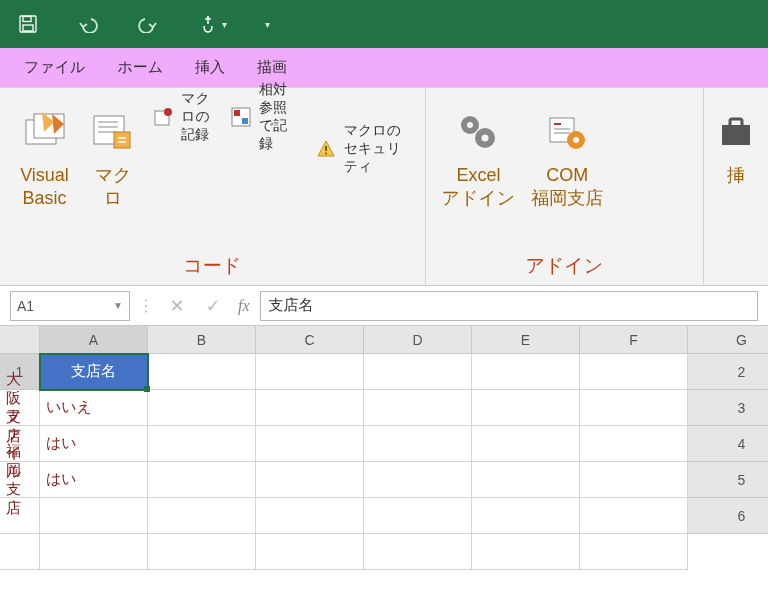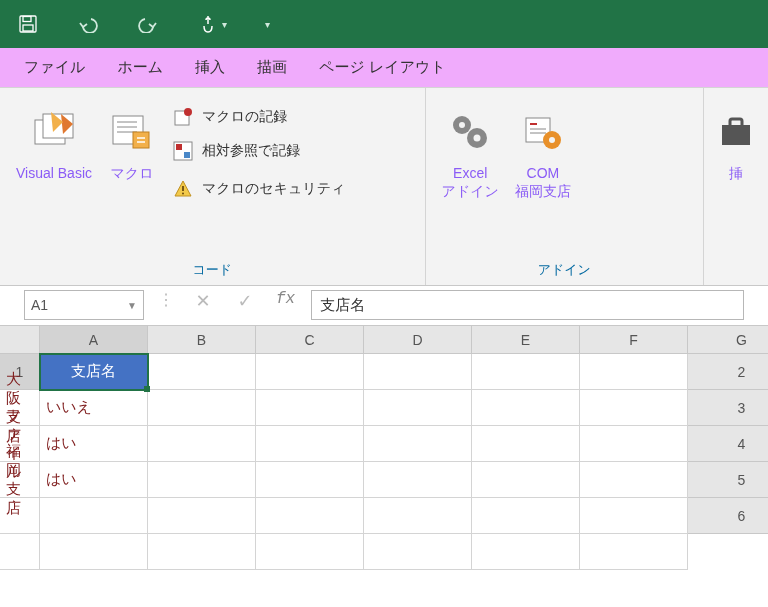--- a/index.html
+++ b/index.html
@@ -12,38 +12,38 @@
     .chev-down { font-size: 10px; color: #cfe8db; margin-left: -6px; }
 
     
     .tabs { display: flex; align-items: center; height: 40px; background: #f0abfc; border-bottom: 1px solid #d4d4d4; padding: 0 8px; }
     .tab { padding: 0 16px; height: 100%; display: flex; align-items: center; color: #333; cursor: pointer; font-size: 15px; }
 
     
     .ribbon { display: flex; background: #f3f3f3; height: 198px; border-bottom: 1px solid #c8c8c8; position: relative; }
     .group { display: flex; flex-direction: column; border-right: 1px solid #d4d4d4; padding: 6px 8px 0 8px; }
     .group-body { flex: 1; display: flex; align-items: flex-start; }
-    .group-label { text-align: center; color: #0369a1; font-size: 13px; padding: 4px 0 6px 0; }
+    .group-label { text-align: center; color: #c2410c; font-size: 19px; padding: 4px 0 6px 0; }
 
     .big-btn { display: flex; flex-direction: column; align-items: center; justify-content: flex-start; padding: 6px 8px; cursor: pointer; min-width: 64px; }
     .big-btn .icon-box { height: 56px; display: flex; align-items: center; justify-content: center; }
-    .big-btn .lbl { text-align: center; font-size: 14px; color: #8b5cf6; line-height: 1.3; margin-top: 4px; }
-
-    .small-list { display: flex; flex-direction: column; justify-content: flex-start; padding-top: 6px; }
+    .big-btn .lbl { text-align: center; font-size: 18px; color: #a16207; line-height: 1.3; margin-top: 4px; }
+
+    .small-list { display: flex; justify-content: flex-start; padding-top: 6px; }
     .small-btn { display: flex; align-items: center; height: 34px; padding: 0 8px; cursor: pointer; }
     .small-btn .s-icon { width: 22px; height: 22px; display: flex; align-items: center; justify-content: center; margin-right: 8px; }
     .small-btn .s-lbl { font-size: 14px; color: #333; }
 
     
-    .formula-row { display: flex; align-items: flex-start; height: 40px; border-bottom: 1px solid #c8c8c8; padding: 4px 24px; gap: 12px; }
+    .formula-row { display: flex; align-items: center; height: 40px; border-bottom: 1px solid #c8c8c8; padding: 4px 10px; gap: 6px; }
     .name-box { width: 120px; height: 30px; border: 1px solid #b7b7b7; display: flex; align-items: center; justify-content: space-between; padding: 0 6px; color: #555; background: #fff; }
     .name-box .dd { font-size: 10px; color: #888; }
     .fx-dots { width: 20px; color: #bbb; text-align: center; font-size: 16px; }
     .fx-ctrl { width: 30px; text-align: center; color: #bbb; font-size: 18px; }
-    .fx-label { font-style: italic; color: #888; font-family: Liberation Mono, monospace; font-size: 16px; padding: 0 4px; }
+    .fx-label { font-style: italic; color: #888; font-family: Liberation Serif, serif; font-size: 16px; padding: 0 4px; }
     .formula-input { flex: 1; height: 30px; border: 1px solid #b7b7b7; padding: 0 8px; color: #333; display: flex; align-items: center; background: #fff; font-size: 15px; }
 
     
     .sheet { display: grid; grid-template-columns: 40px 108px 108px 108px 108px 108px 108px 108px; }
     .hdr { background: #e6e6e6; border-right: 1px solid #c8c8c8; border-bottom: 1px solid #c8c8c8; text-align: center; color: #555; height: 28px; display: flex; align-items: center; justify-content: center; font-size: 14px; }
     .row-hdr { background: #e6e6e6; border-right: 1px solid #c8c8c8; border-bottom: 1px solid #c8c8c8; text-align: center; color: #555; height: 36px; display: flex; align-items: center; justify-content: center; font-size: 14px; }
     .cell { border-right: 1px solid #d4d4d4; border-bottom: 1px solid #d4d4d4; height: 36px; display: flex; align-items: center; padding: 0 6px; color: #7f1d1d; font-size: 15px; }
     .sel-corner { background: #e6e6e6; border-right: 1px solid #c8c8c8; border-bottom: 1px solid #c8c8c8; }
     .hdr.sel { background: #d3d3d3; }
     .row-hdr.sel { background: #d3d3d3; }
@@ -86,21 +86,20 @@
   <span class="chev-down">▾</span>
   <div class="qat-sep"></div>
   <span class="chev-down" style="margin-left:18px">▾</span>
 </div>
 
 <div class="tabs">
   <div class="tab">ファイル</div>
   <div class="tab">ホーム</div>
   <div class="tab">挿入</div>
   <div class="tab">描画</div>
-  <div class="tab">ページ レイアウト</div>
 </div>
 
 <div class="ribbon">
 
   <div class="group" style="width:428px">
     <div class="group-body">
       <div class="big-btn" style="margin-top:4px">
         <div class="icon-box">
           <svg width="46" height="40" viewBox="0 0 46 40">
               <rect x="4" y="8" width="30" height="24" fill="#fff" stroke="#888"></rect>
@@ -140,21 +139,21 @@
         <div class="small-btn">
           <div class="s-icon">
             <svg width="20" height="20" viewBox="0 0 20 20">
                 <rect x="1" y="1" width="18" height="18" fill="#fff" stroke="#888"></rect>
                 <rect x="3" y="3" width="6" height="6" fill="#c03030"></rect>
                 <rect x="11" y="11" width="6" height="6" fill="#4a88c8"></rect>
               </svg>
           </div>
           <span class="s-lbl">相対参照で記録</span>
         </div>
-        <div class="small-btn" style="margin-top:4px">
+        <div class="small-btn" style="margin-top:32px">
           <div class="s-icon">
             <svg width="20" height="20" viewBox="0 0 20 20">
                 <path d="M10 2 L18 17 L2 17 Z" fill="#f2c94a" stroke="#c09020"></path>
                 <line x1="10" y1="7" x2="10" y2="12" stroke="#6a4a10" stroke-width="1.8"></line>
                 <circle cx="10" cy="14.5" r="1" fill="#6a4a10"></circle>
               </svg>
           </div>
           <span class="s-lbl">マクロのセキュリティ</span>
         </div>
       </div>

